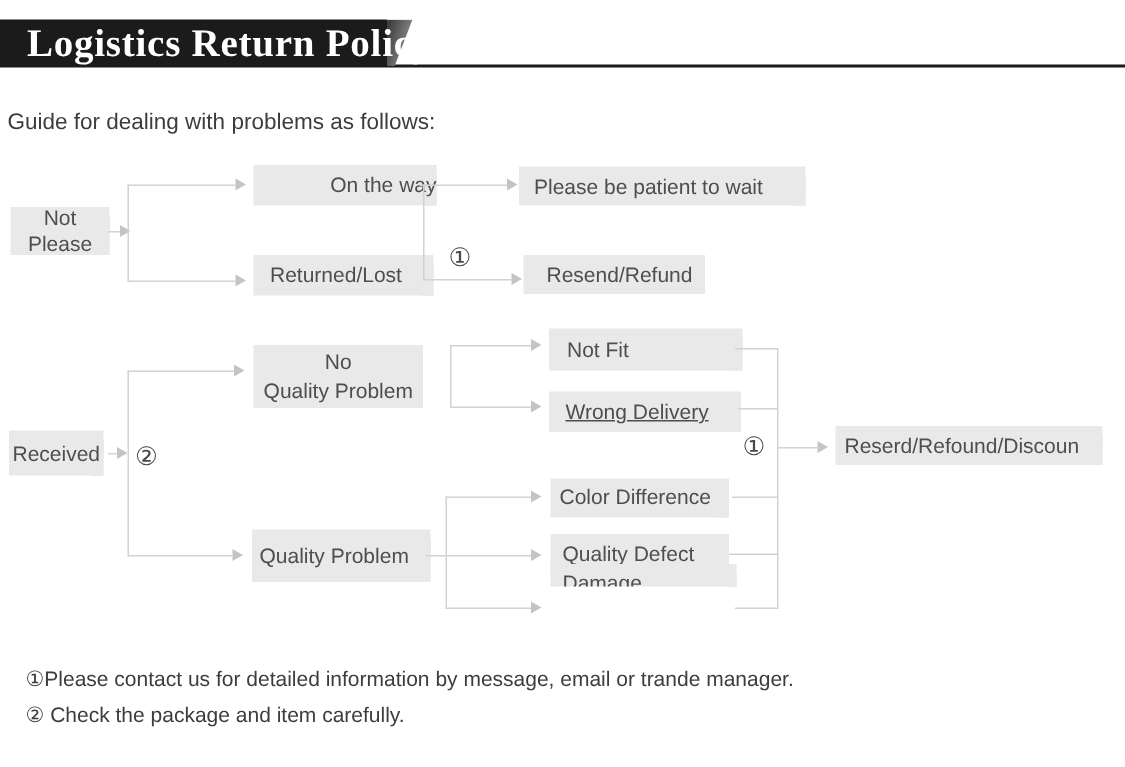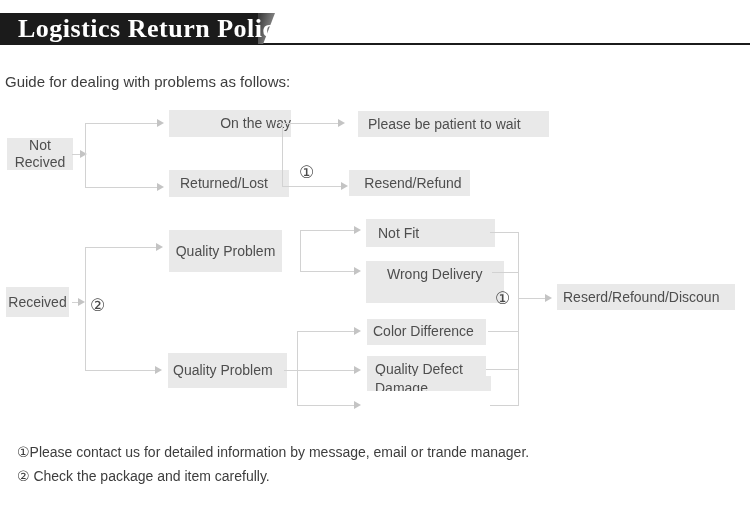--- a/index.html
+++ b/index.html
@@ -37,28 +37,28 @@
   .fbox::after{ 
     content:"";position:absolute;right:-6px;top:6px;bottom:-3px;width:11px;
     background:linear-gradient(to right,rgba(110,110,110,.38),rgba(200,200,200,.04));
     transform:skewX(-16deg);z-index:-1;
   }
   .fbox.two-line{text-align:center;display:flex;flex-direction:column;justify-content:center;}
   .fbox.two-line span{display:block;line-height:17px;}
   #box-not-received{left:7px;top:138px;width:66px;height:32px;}
   #box-on-the-way{left:169px;top:110px;width:109px;height:27px;line-height:27px;padding-left:13px;text-align:right;}
   #box-returned-lost{left:169px;top:170px;width:109px;height:27px;line-height:27px;padding-left:11px;}
-  #box-please-wait{left:346px;top:111px;width:181px;height:26px;line-height:26px;padding-left:10px;margin-left:12px;}
+  #box-please-wait{left:346px;top:111px;width:181px;height:26px;line-height:26px;padding-left:10px;}
   #box-resend-refund{left:349px;top:170px;width:114px;height:26px;line-height:26px;padding-left:7px;text-align:center;}
   #box-received{left:6px;top:287px;width:63px;height:30px;line-height:30px;text-align:center;}
   #box-no-quality{left:169px;top:230px;width:113px;height:42px;}
   #box-no-quality span{line-height:19px;}
   #box-quality-problem{left:168px;top:353px;width:114px;height:35px;line-height:35px;padding-left:5px;}
   #box-not-fit{left:366px;top:219px;width:117px;height:28px;line-height:28px;padding-left:12px;}
-  #box-wrong-delivery{left:366px;top:261px;width:117px;height:42px;line-height:27px;padding-left:21px;}
+  #box-wrong-delivery{left:366px;top:261px;width:117px;height:27px;line-height:27px;padding-left:11px;text-decoration:underline;}
   #box-color-difference{left:367px;top:319px;width:113px;height:26px;line-height:25px;padding-left:6px;}
   #box-quality-defect{left:367px;top:356px;width:111px;height:26px;line-height:26px;padding-left:8px;}
   #box-damage{left:367px;top:376px;width:116px;height:15px;line-height:25px;padding-left:8px;}
   #box-outcome{left:557px;top:284px;width:172px;height:26px;line-height:26px;padding-left:6px;}
   
   .hline,.vline{position:absolute;background:#d2d2d2;}
   .hline{height:1px;}
   .vline{width:1px;}
   .arr{
     position:absolute;width:0;height:0;
@@ -81,28 +81,29 @@
 
 <div class="banner">
   <span class="title">Logistics Return Policy</span>
 </div>
 <div class="banner-fold"></div>
 <div class="banner-rule"></div>
 <div class="intro">Guide for dealing with problems as follows:</div>
 
 <div class="fbox two-line" id="box-not-received">
   <span>Not</span>
-  <span>Recived</span>
+  <span>Please</span>
 </div>
 <div class="fbox" id="box-on-the-way">On the way</div>
 <div class="fbox" id="box-returned-lost">Returned/Lost</div>
 <div class="fbox" id="box-please-wait">Please be patient to wait</div>
 <div class="fbox" id="box-resend-refund">Resend/Refund</div>
 <div class="fbox" id="box-received">Received</div>
 <div class="fbox two-line" id="box-no-quality">
+  <span>No</span>
   <span>Quality Problem</span>
 </div>
 <div class="fbox" id="box-quality-problem">Quality Problem</div>
 <div class="fbox" id="box-not-fit">Not Fit</div>
 <div class="fbox" id="box-wrong-delivery">Wrong Delivery</div>
 <div class="fbox" id="box-color-difference">Color Difference</div>
 <div class="fbox" id="box-quality-defect">Quality Defect</div>
 <div class="fbox" id="box-damage">Damage</div>
 <div class="fbox" id="box-outcome">Reserd/Refound/Discoun</div>
 

